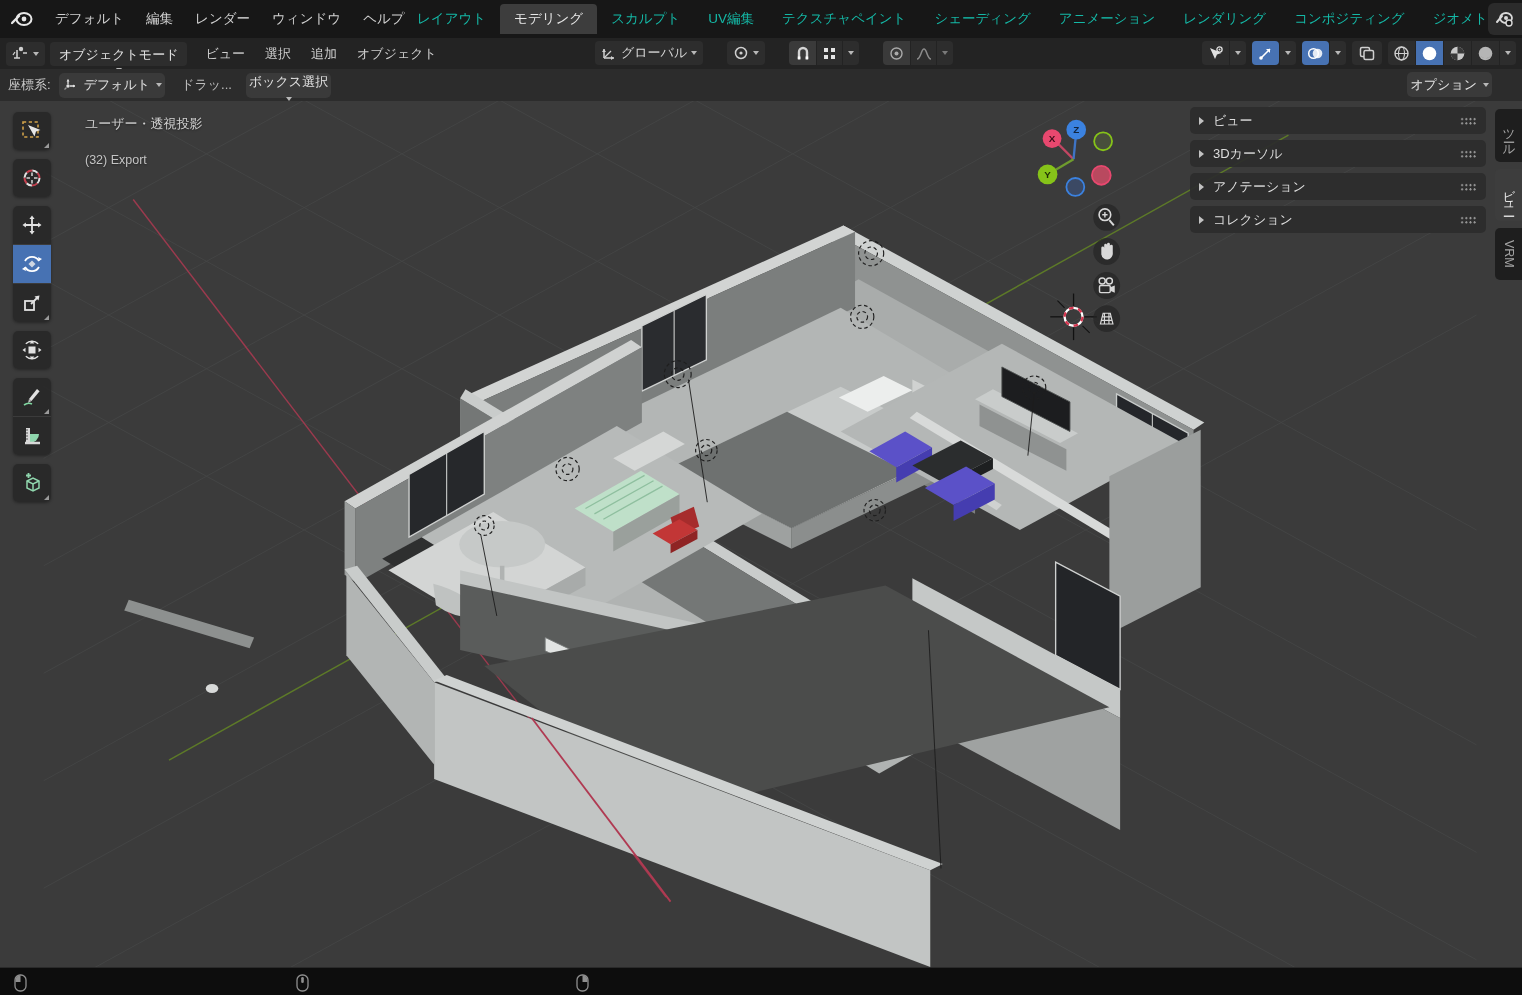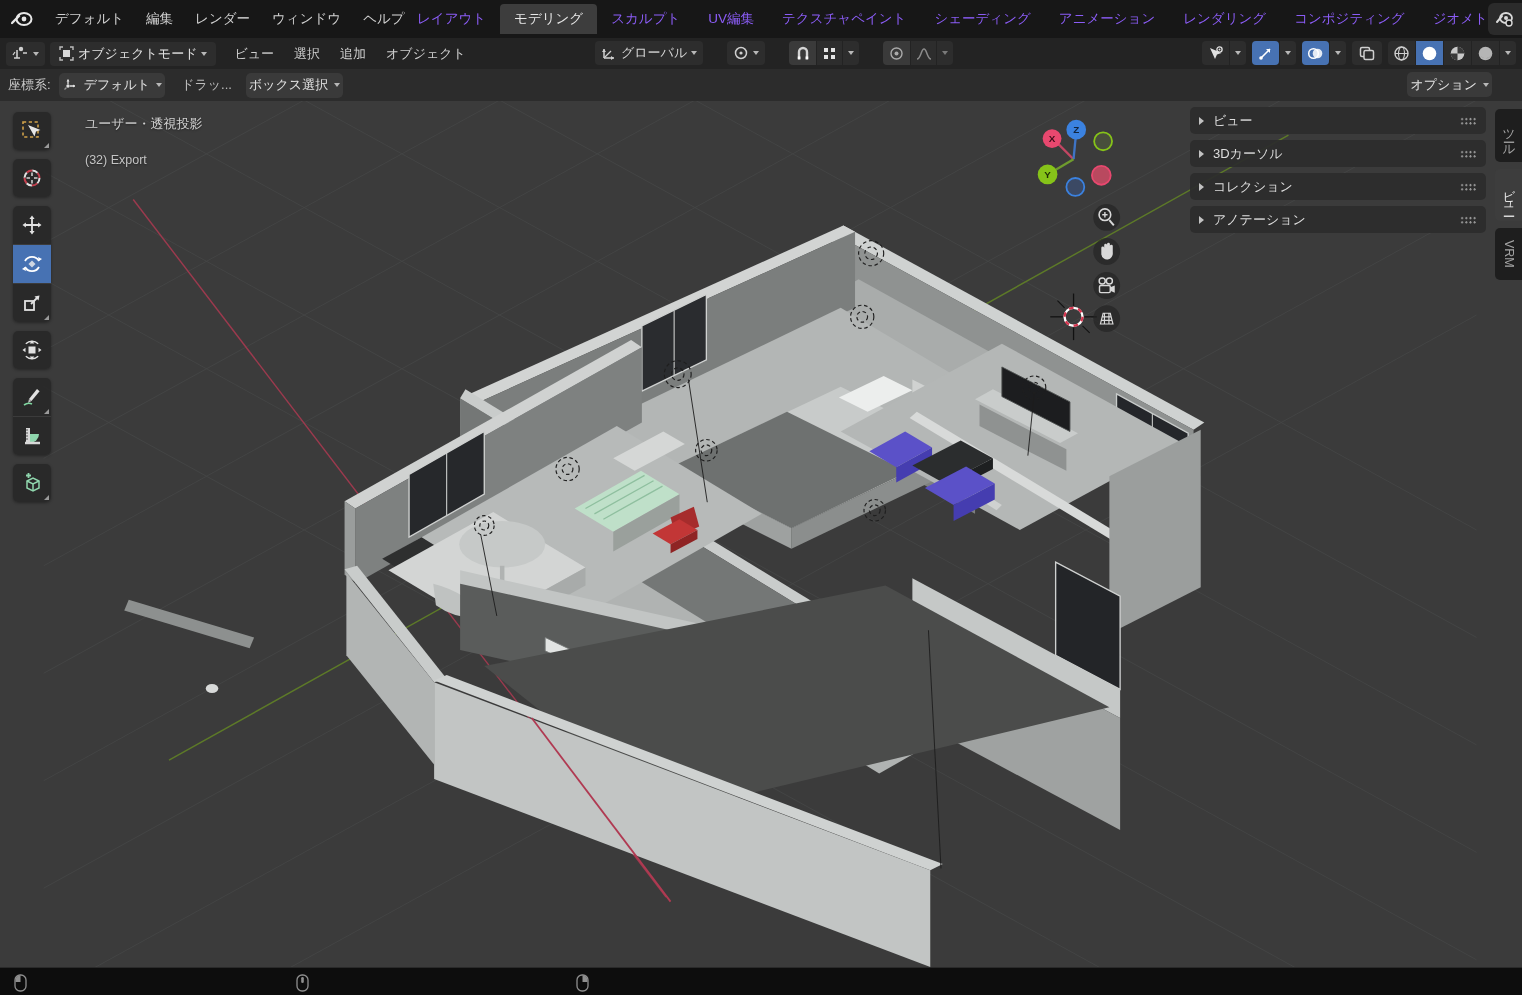--- a/index.html
+++ b/index.html
@@ -6,21 +6,21 @@
   body{width:1522px;height:995px;position:relative;overflow:hidden;
        font-family:"Liberation Sans","DejaVu Sans",sans-serif;
        -webkit-font-smoothing:antialiased;color:#d6d6d6;}
   .abs{position:absolute;}
   .row{display:flex;align-items:center;}
 
   
   .topbar{position:absolute;left:0;top:0;width:1522px;height:38px;background:#171717;display:flex;align-items:center;}
   .menu-item{padding:0 11px;font-size:13.5px;color:#d2d2d2;height:38px;display:flex;align-items:center;cursor:default;}
   .ws-tabs{position:absolute;left:403px;top:0;height:38px;display:flex;align-items:center;overflow:hidden;width:1085px;}
-  .ws-tab{padding:0 14px;font-size:13.5px;color:#8b5cf6;height:28px;display:flex;align-items:center;border-radius:4px 4px 0 0;white-space:nowrap;}
+  .ws-tab{padding:0 14px;font-size:13.5px;color:#14b8a6;height:28px;display:flex;align-items:center;border-radius:4px 4px 0 0;white-space:nowrap;}
   .ws-tab.active{background:#3d3d3d;color:#e8e8e8;height:30px;}
   .top-right-btn{position:absolute;right:0;top:3px;width:34px;height:32px;background:#2b2b2b;border-radius:6px 0 0 6px;display:flex;align-items:center;justify-content:center;}
 
   
   .hdr2{position:absolute;left:0;top:38px;width:1522px;height:31px;background:#232323;display:flex;align-items:center;}
   .hbtn{background:#2d2d2d;border-radius:4px;height:24px;display:flex;align-items:center;padding:0 6px;gap:4px;margin-left:5px;}
   .hmenu{padding:0 10px;font-size:13px;color:#cfcfcf;}
   .chev{width:0;height:0;border-left:3.5px solid transparent;border-right:3.5px solid transparent;border-top:4.5px solid #b8b8b8;display:inline-block;}
   .seg{display:flex;height:24px;border-radius:4px;overflow:hidden;}
   .seg>div{width:27px;display:flex;align-items:center;justify-content:center;background:#2d2d2d;margin-right:1px;}
@@ -104,21 +104,21 @@
 
 <div class="hdr2">
   <div class="hbtn" style="margin-left:6px;">
     <svg width="17" height="15" viewBox="0 0 17 15">
       <path d="M2,12 L8,12 M5,12 L5,4" stroke="#cfcfcf" stroke-width="1.6" fill="none"></path>
       <circle cx="9" cy="3" r="2.2" fill="#cfcfcf"></circle>
       <path d="M11,7 L15,7 M3,6 L1,9" stroke="#cfcfcf" stroke-width="1.3"></path>
     </svg>
     <span class="chev"></span>
   </div>
-  <div class="hbtn" style="padding:0 9px;">
+  <div class="hbtn" style="padding:0 9px;flex-direction:column;">
     <svg width="15" height="15" viewBox="0 0 15 15">
       <rect x="4" y="4" width="7" height="7" fill="#d8d8d8"></rect>
       <path d="M1,4 V1 H4 M11,1 H14 V4 M14,11 V14 H11 M4,14 H1 V11" stroke="#bdbdbd" stroke-width="1.4" fill="none"></path>
     </svg>
     <span style="font-size:13px;color:#e2e2e2;">オブジェクトモード</span>
     <span class="chev"></span>
   </div>
   <div class="hmenu" style="margin-left:8px;">ビュー</div>
   <div class="hmenu">選択</div>
   <div class="hmenu">追加</div>
@@ -260,21 +260,21 @@
     <svg width="16" height="16" viewBox="0 0 16 16">
       <circle cx="6" cy="9" r="1.7" fill="#e4e4e4"></circle>
       <path d="M6,7 V2.5 M8,9 H13" stroke="#e4e4e4" stroke-width="1.3"></path>
       <path d="M6,2.5 l-1.5,2 h3 z M13,9 l-2,-1.5 v3 z" fill="#e4e4e4"></path>
       <path d="M4.5,10.5 L2.5,12.5" stroke="#9a9a9a" stroke-width="1.2"></path>
     </svg>
     <span>デフォルト</span>
     <span class="chev"></span>
   </div>
   <span class="lbl3" style="margin-left:16px;color:#bdbdbd;">ドラッ...</span>
-  <div class="pill3" style="margin-left:6px;">
+  <div class="pill3" style="margin-left:6px;flex-direction:column;">
     <span>ボックス選択</span>
     <span class="chev"></span>
   </div>
   <div class="pill3 abs" style="right:30px;top:3px;margin-left:44px;">
     <span>オプション</span>
     <span class="chev"></span>
   </div>
 </div>
 
 <div class="viewport">
@@ -571,26 +571,26 @@
       <span>ビュー</span>
       <span class="grip"></span>
     </div>
     <div class="prow">
       <span class="tri"></span>
       <span>3Dカーソル</span>
       <span class="grip"></span>
     </div>
     <div class="prow">
       <span class="tri"></span>
-      <span>コレクション</span>
+      <span>アノテーション</span>
       <span class="grip"></span>
     </div>
     <div class="prow">
       <span class="tri"></span>
-      <span>アノテーション</span>
+      <span>コレクション</span>
       <span class="grip"></span>
     </div>
   </div>
 
   <div class="tabcol">
     <div class="rtab">ツール</div>
     <div class="rtab active">ビュー</div>
     <div class="rtab">VRM</div>
   </div>
 </div>

